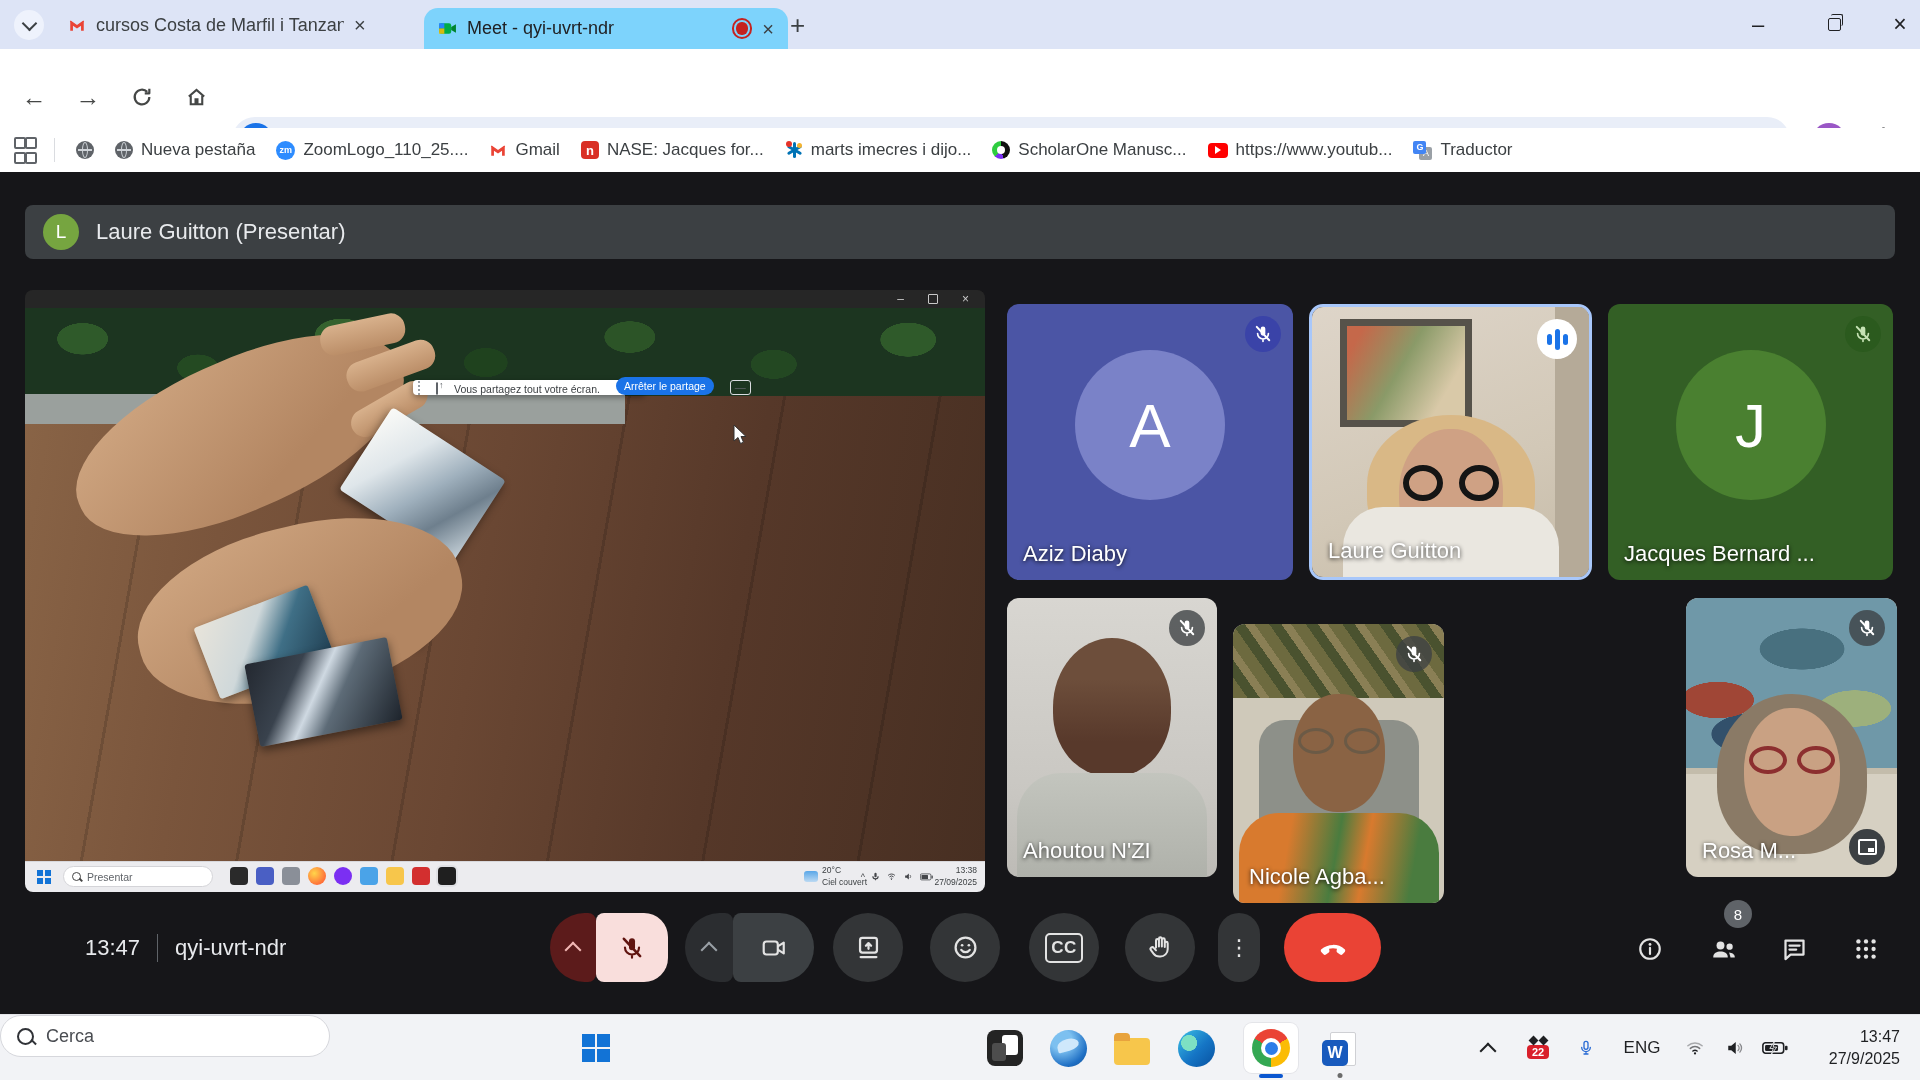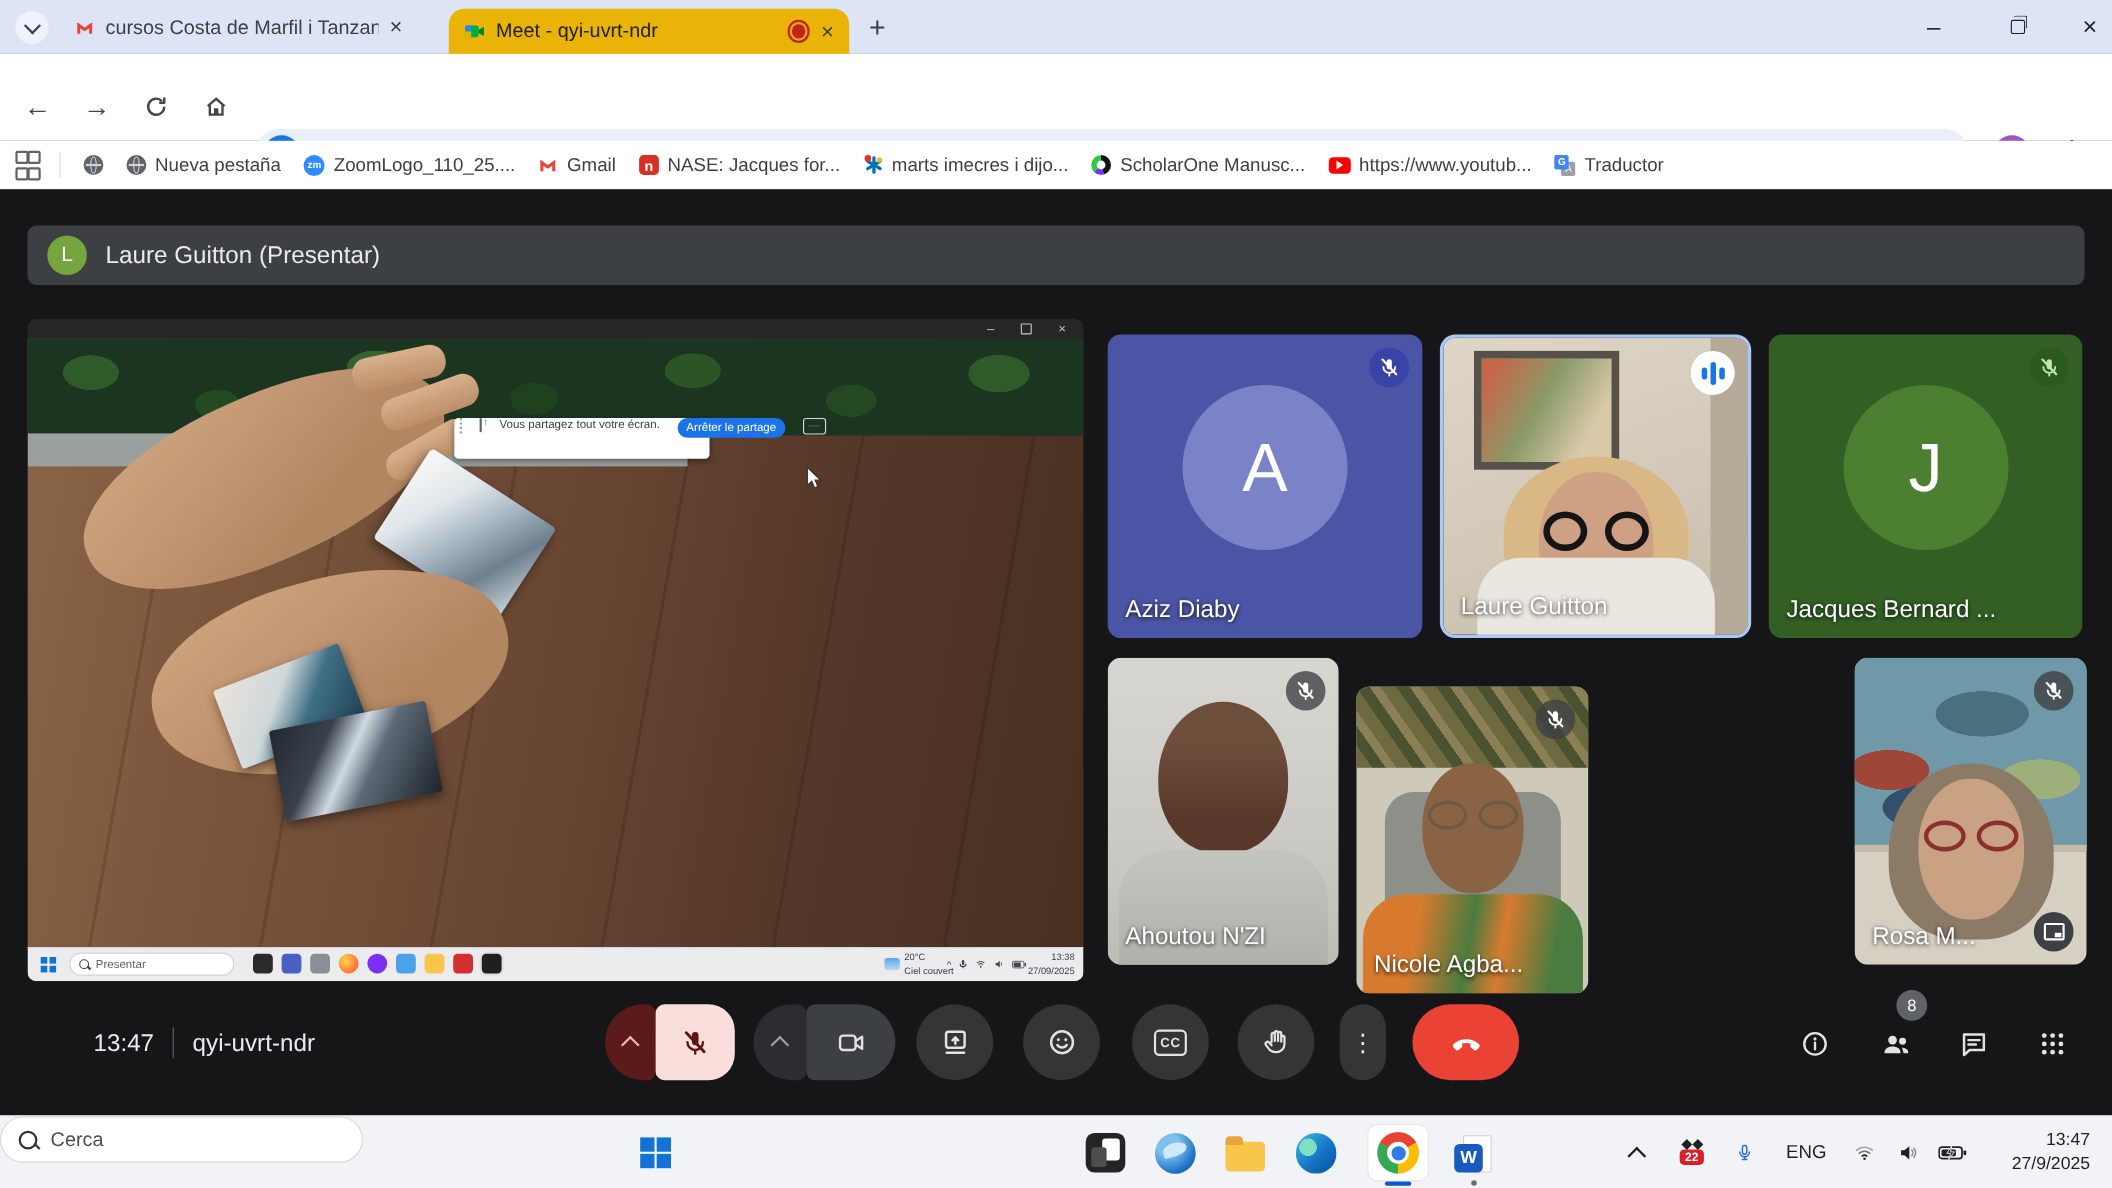--- a/index.html
+++ b/index.html
@@ -7,21 +7,21 @@
        font-family:"Liberation Sans",sans-serif;background:#17171a;}
   
   #tabstrip{position:absolute;left:0;top:0;width:1920px;height:49px;background:#dde4f6;}
   .tabsearch{position:absolute;left:14px;top:10px;width:30px;height:30px;border-radius:15px;
              background:#eef2fc;display:flex;align-items:center;justify-content:center;}
   .chev-d{width:9px;height:9px;border-right:2.2px solid #3c4043;border-bottom:2.2px solid #3c4043;
           transform:rotate(45deg);margin-top:-4px;}
   .tab{position:absolute;display:flex;align-items:center;gap:10px;}
   #tab1{left:62px;top:8px;width:330px;height:34px;padding:0 6px;}
   #tab1 .tab-title{color:#3c4043;font-size:18px;max-width:248px;white-space:nowrap;overflow:hidden;}
-  #tab2{left:408px;top:8px;width:336px;height:41px;background:#eab308;border-radius:14px 14px 0 0;padding:0 14px;}
+  #tab2{left:424px;top:8px;width:336px;height:41px;background:#7dd3fc;border-radius:14px 14px 0 0;padding:0 14px;}
   #tab2 .tab-title{color:#202124;font-size:18px;flex:1;white-space:nowrap;overflow:hidden;}
   .tab-close{color:#3c4043;font-size:20px;line-height:1;cursor:default;}
   .rec{width:12px;height:12px;border:2.6px solid #c5221f;border-radius:50%;padding:2.4px;
        background:#c5221f;background-clip:content-box;}
   .newtab{position:absolute;left:790px;top:10px;color:#3c4043;font-size:26px;font-weight:300;}
   .winctl{position:absolute;top:0;height:49px;width:56px;display:flex;align-items:center;justify-content:center;color:#202124;}
   #w-min{left:1730px;font-size:22px;}
   #w-max{left:1806px;}
   .restore{width:11px;height:11px;border:1.8px solid #202124;border-radius:2px;position:relative;}
   .restore::before{content:"";position:absolute;left:2px;top:-5px;width:11px;height:11px;
@@ -104,22 +104,22 @@
   .mbox{position:absolute;box-shadow:0 4px 10px rgba(0,0,0,.45);}
   #boxheld{left:330px;top:128px;width:135px;height:98px;transform:rotate(33deg);border-radius:4px;
      background:linear-gradient(118deg,#fafaf7 0%,#dfe6ea 30%,#9fb0bd 55%,#6e7f8d 75%,#c8d3da 100%);}
   #boxheld2{left:292px;top:238px;width:125px;height:72px;transform:rotate(24deg);border-radius:4px;
      background:linear-gradient(115deg,#20262d,#323c46 60%,#1a2026);border-top:5px solid #c7a13e;}
   #boxart{left:178px;top:296px;width:122px;height:76px;transform:rotate(-21deg);border-radius:3px;
      background:linear-gradient(130deg,#e8e4da 0%,#cfd8da 40%,#3f6f86 62%,#1f3d50 100%);}
   #boxfoil{left:226px;top:342px;width:145px;height:84px;transform:rotate(-11deg);border-radius:3px;
      background:linear-gradient(125deg,#232830 0%,#39424d 30%,#cfd9e2 46%,#5d6b77 60%,#1d232b 100%);}
   #cursor{position:absolute;left:708px;top:116px;}
-  #sharebar{position:absolute;left:388px;top:72px;width:232px;height:37px;background:#fff;border-radius:4px;
-     box-shadow:0 2px 6px rgba(0,0,0,.4);display:flex;align-items:flex-start;padding:0 5px;gap:16px;box-sizing:border-box;}
+  #sharebar{position:absolute;left:388px;top:72px;width:232px;height:15px;background:#fff;border-radius:4px;
+     box-shadow:0 2px 6px rgba(0,0,0,.4);display:flex;align-items:flex-end;padding:0 5px;gap:16px;box-sizing:border-box;}
   #sharebar .grip{width:4px;height:14px;border-left:2px dotted #9aa0a6;}
   #sharebar .shicon{width:13px;height:11px;border:1.5px solid #5f6368;border-radius:2px;position:relative;}
   #sharebar .shicon::after{content:"↑";position:absolute;left:2px;top:-3px;font-size:9px;color:#5f6368;}
   #sharebar .msg{font-size:10.5px;color:#3c4043;white-space:nowrap;}
   #sharebar .stop{background:#1a73e8;color:#fff;font-size:10.5px;border-radius:11px;padding:3px 8px;white-space:nowrap;}
   #sharebar .minz{color:#5f6368;font-size:11px;border:1px solid #dadce0;border-radius:3px;padding:0 4px;line-height:13px;}
   
   #innerbar{position:absolute;left:0;bottom:0;width:960px;height:30px;background:#ececef;border-top:1px solid #d8d8dc;}
   .in-start{position:absolute;left:12px;top:8px;display:grid;grid-template-columns:6px 6px;grid-gap:1.5px;}
   .in-start span{width:6px;height:6px;background:#1273d6;}
@@ -228,21 +228,21 @@
   #mic-grp .seg2{width:72px;height:69px;background:#f9dedc;border-radius:8px 24px 24px 8px;color:#601410;
        display:flex;align-items:center;justify-content:center;margin-left:0;}
   #cam-grp{left:685px;width:129px;background:none;}
   #cam-grp .seg1{width:48px;height:69px;background:#2b2d30;border-radius:35px 8px 8px 35px;color:#9aa0a6;
        display:flex;align-items:center;justify-content:center;}
   #cam-grp .seg2{width:81px;height:69px;background:#3c4043;border-radius:8px 35px 35px 8px;color:#e3e3e3;
        display:flex;align-items:center;justify-content:center;}
   #btn-present{left:833px;width:70px;border-radius:50%;color:#e3e3e3;}
   #btn-emoji{left:930px;width:70px;border-radius:50%;color:#e3e3e3;}
   #btn-cc{left:1029px;width:70px;border-radius:50%;color:#e3e3e3;}
-  .ccbox{border:2.2px solid #e3e3e3;border-radius:5px;font-size:12px;font-weight:bold;padding:3px 4px;letter-spacing:.5px;}
+  .ccbox{border:2.2px solid #e3e3e3;border-radius:5px;font-size:17px;font-weight:bold;padding:3px 4px;letter-spacing:.5px;}
   #btn-hand{left:1125px;width:70px;border-radius:50%;color:#e3e3e3;}
   #btn-more{left:1218px;width:42px;border-radius:21px;color:#e3e3e3;font-size:22px;}
   #btn-end{left:1284px;width:97px;border-radius:35px;background:#ea4335;color:#fff;}
   .ricon{position:absolute;top:755px;width:44px;height:44px;display:flex;align-items:center;justify-content:center;color:#e3e3e3;}
   #ri-info{left:1628px;} #ri-people{left:1702px;} #ri-chat{left:1772px;} #ri-grid{left:1844px;}
   #pbadge{position:absolute;left:1724px;top:728px;width:28px;height:28px;border-radius:50%;background:#5f6368;
       color:#fff;font-size:15px;display:flex;align-items:center;justify-content:center;z-index:3;}
   
   #wtb{position:absolute;left:0;top:1014px;width:1920px;height:66px;background:#f2f3f6;border-top:1px solid #e3e4e8;}
   .witem{position:absolute;top:0;height:66px;display:flex;align-items:center;justify-content:center;}

